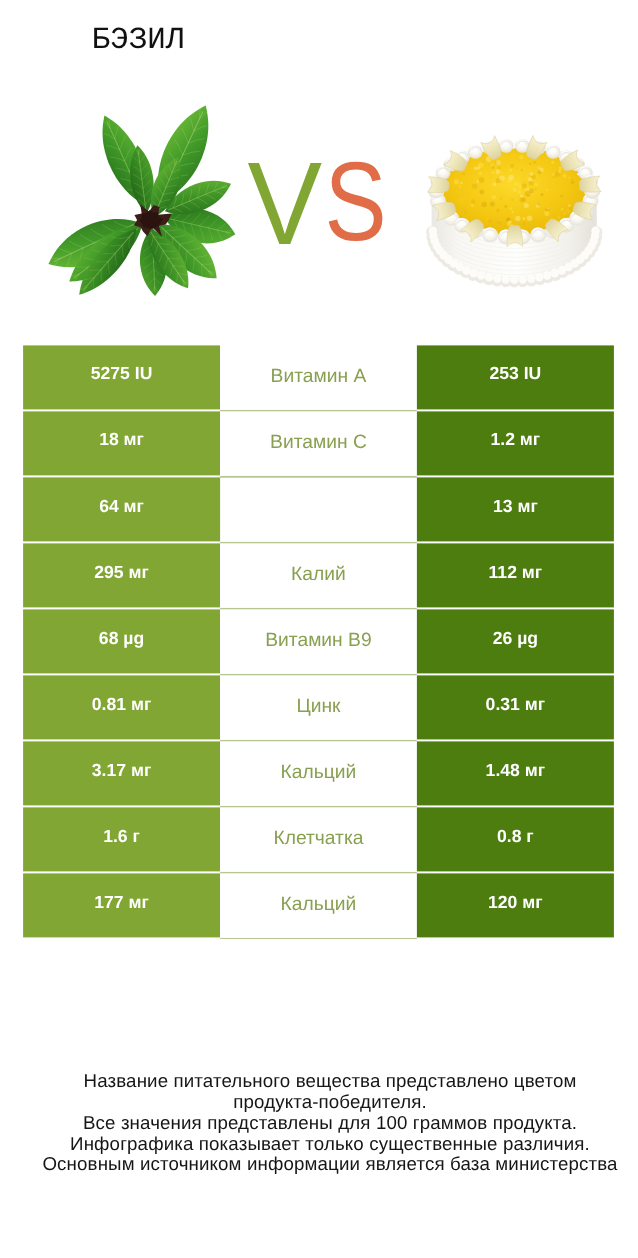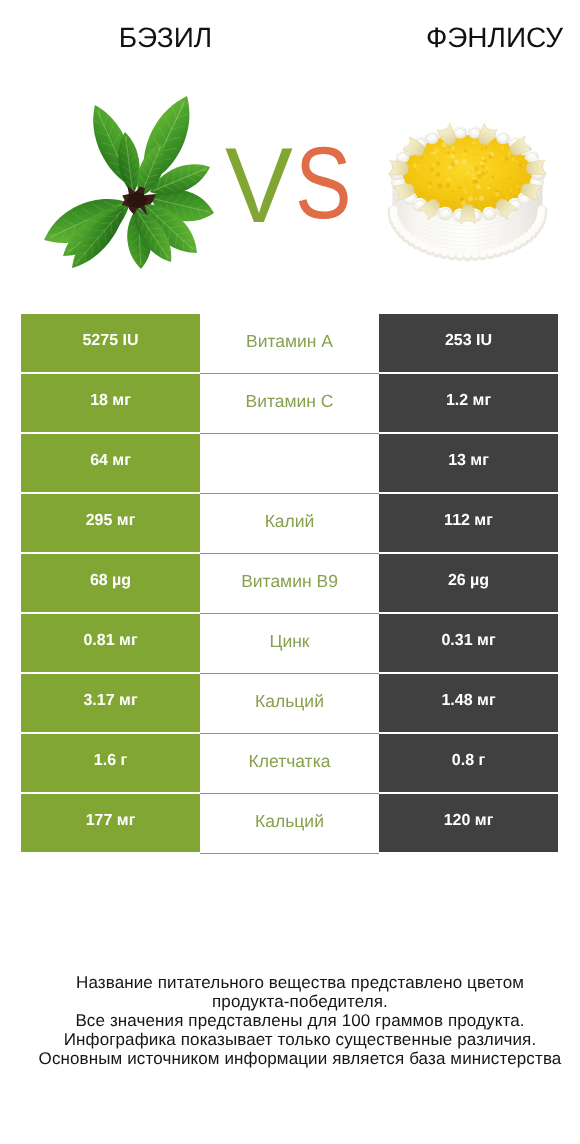--- a/index.html
+++ b/index.html
@@ -1,22 +1,22 @@
 <!DOCTYPE html>
 <html><head>
 <meta charset="utf-8">
 <style>
   html,body{margin:0;padding:0;background:#ffffff;}
   body{width:580px;height:1144px;overflow:hidden;font-family:"Liberation Sans",sans-serif;
        -webkit-font-smoothing:antialiased;text-rendering:geometricPrecision;}
   .page{position:relative;width:580px;height:1144px;background:#ffffff;}
 
   
-  .prod-title{position:absolute;top:23px;transform:translateZ(0);font-family:Liberation Sans, sans-serif;
-     font-size:28px;font-weight:400;color:#111111;white-space:nowrap;text-align:center;line-height:30px;padding-left:40px;}
+  .prod-title{position:absolute;top:23px;transform:translateZ(0);font-family:Liberation Mono, monospace;
+     font-size:28px;font-weight:400;color:#111111;white-space:nowrap;text-align:center;line-height:30px;}
   #title-left{left:0;width:251px;}
   #title-right{left:329px;width:251px;}
 
   
   .hero{position:absolute;left:0;top:0;width:580px;height:300px;pointer-events:none;}
 
   
   .vs{position:absolute;left:0;top:0;width:580px;height:300px;}
   .vs-v,.vs-s{position:absolute;backface-visibility:hidden;font-family:"Liberation Sans",sans-serif;font-weight:400;
       font-size:102px;line-height:102px;}
@@ -24,34 +24,33 @@
   .vs-s{color:#e16c48;left:294.5px;top:132px;transform:scaleX(0.83);transform-origin:left top;}
 
   
   .table{position:absolute;left:21px;top:314px;width:537px;transform:translateZ(0);}
   .row{position:relative;height:58px;margin-bottom:2px;}
   .cell{position:absolute;top:0;height:58px;transform:translateZ(0);display:flex;align-items:center;justify-content:center;
         font-size:16px;font-weight:700;line-height:16px;padding-bottom:5px;box-sizing:border-box;}
   .cell-l{left:0;width:179px;background:#82a633;color:#ffffff;}
   .cell-m{left:179px;width:179px;background:#ffffff;font-weight:400;font-size:17.5px;}
   .row-sep{position:absolute;left:179px;width:179px;height:1px;bottom:-2px;}
-  .cell-r{left:358px;width:179px;background:#404040;color:#ffffff;}
+  .cell-r{left:358px;width:179px;background:#4d7c0f;color:#ffffff;}
 
   
   .foot{position:absolute;left:0;top:973px;transform:translateZ(0);width:580px;text-align:center;
         font-size:17px;line-height:19.1px;letter-spacing:0.12px;color:#161616;}
   .foot div{white-space:nowrap;margin-left:20px;}
 </style>
 </head>
 <body>
 
 <div class="page">
 
   <div class="prod-title" id="title-left">БЭЗИЛ</div>
-  <div class="prod-title" id="title-right">ФЭНЛИСУ</div>
 
   <svg class="hero" viewBox="0 0 580 300" xmlns="http://www.w3.org/2000/svg">
     <defs>
       <linearGradient id="gLd" x1="0%" y1="100%" x2="100%" y2="0%">
           <stop offset="0%" stop-color="#246c1a"></stop>
           <stop offset="50%" stop-color="#3d9526"></stop>
           <stop offset="100%" stop-color="#62b634"></stop>
         </linearGradient>
       <linearGradient id="gLl" x1="0%" y1="0%" x2="100%" y2="100%">
           <stop offset="0%" stop-color="#74c139"></stop>

